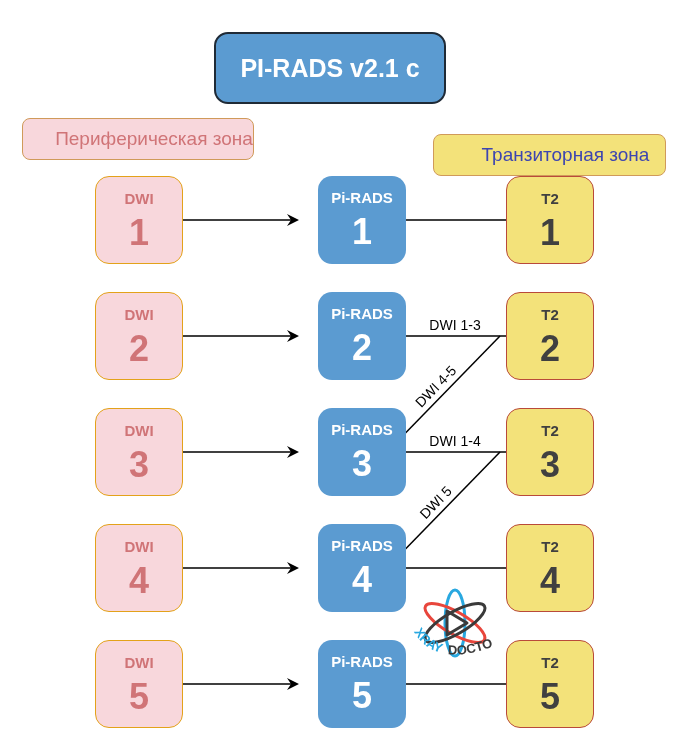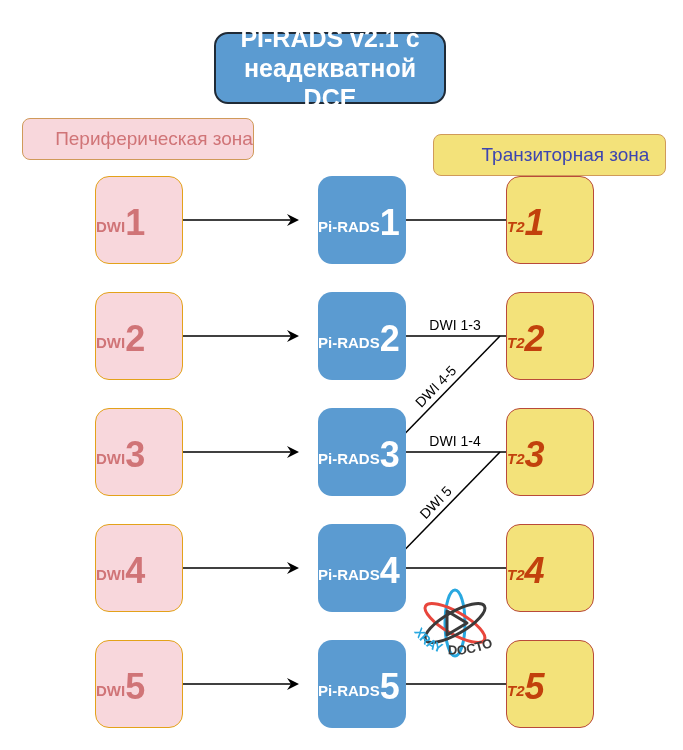--- a/index.html
+++ b/index.html
@@ -13,37 +13,36 @@
       display: flex; align-items: center; justify-content: center; text-align: center;
     }
     .zone-label {
       height: 42px; border-radius: 8px; font-size: 19px;
       display: flex; align-items: center; justify-content: center; white-space: nowrap; padding-left: 32px;
     }
     .zone-pz { left: 22px; top: 118px; width: 232px; background: #f8d7dc; border: 1.5px solid #d09a5a; color: #d07477; }
     .zone-tz { left: 433px; top: 134px; width: 233px; background: #f3e27a; border: 1.5px solid #d09a5a; color: #3d45b0; }
     .box {
       width: 88px; height: 88px; border-radius: 14px;
-      display: flex; align-items: center; font-weight: bold;
+      display: flex; flex-direction: column; align-items: center; font-weight: bold;
     }
     .box .lbl { margin-top: 14px; font-size: 15px; line-height: 16px; }
     .box .num { margin-top: 6px; font-size: 36px; line-height: 40px; }
     .dwi { left: 95px; background: #f8d7dc; border: 1.5px solid #e3a21a; color: #d07477; }
     .pir { left: 298px; background: #5b9bd1; border: none; color: #ffffff; margin-left: 20px; }
-    .t2  { left: 506px; background: #f3e27a; border: 1.5px solid #b94a3a; color: #c2410c; font-style: italic; }
+    .t2  { left: 506px; background: #f3e27a; border: 1.5px solid #b94a3a; color: #404040; }
     svg.links { position: absolute; left: 0; top: 0; }
     .edge-label { font-family: "Liberation Sans", sans-serif; font-size: 14px; fill: #000; }
   </style>
 </head>
 <body>
 
 <div class="abs title-box">
   <div>
     <div>PI-RADS v2.1 с</div>
-    <div>неадекватной DCE</div>
   </div>
 </div>
 
 <div class="abs zone-label zone-pz">Периферическая зона</div>
 <div class="abs zone-label zone-tz">Транзиторная зона</div>
 
 <svg class="links" width="683" height="750">
   <defs>
     <marker id="arrow" markerWidth="12" markerHeight="12" refX="10" refY="6" orient="auto" markerUnits="userSpaceOnUse">
       <path d="M0,0 L12,6 L0,12 L4,6 Z" fill="#000"></path>

